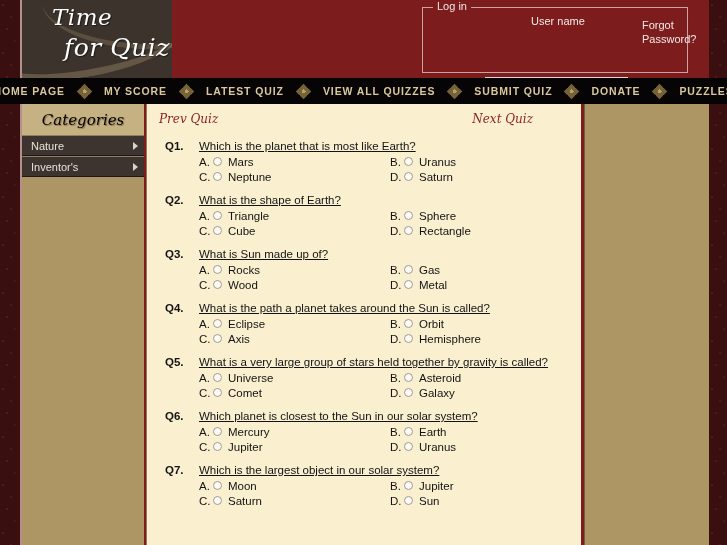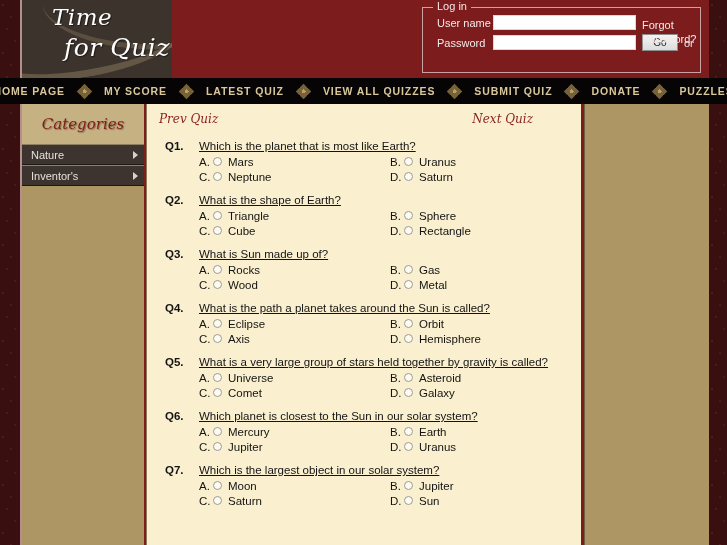--- a/index.html
+++ b/index.html
@@ -108,20 +108,21 @@
     top: -8px;
     background: #7d1c1c;
     padding: 0 4px;
     color: #f2e6e6;
     font-size: 11px;
   }
   .login-row {
     display: flex;
     align-items: center;
     margin-top: 4px;
+    flex-direction: column;
   }
   .login-label {
     color: #f4e9e9;
     font-size: 11px;
     width: 62px;
     flex: 0 0 62px;
     padding-left: 6px;
   }
   .login-input {
     width: 143px;
@@ -206,23 +207,23 @@
 
   
   #sidebar {
     width: 124px;
     flex: 0 0 124px;
     background: #ad9663;
     border-right: 2px solid #7d1c1c;
     position: relative;
   }
   #sidebar-header {
-    height: 40px;
+    height: 31px;
     background: #c6b183;
-    color: #7f1d1d;
+    color: #000000;
     font-family: "DejaVu Serif", serif;
     font-style: italic;
     font-size: 15px;
     display: flex;
     align-items: center;
     justify-content: center;
     text-shadow: 1px 1px 1px rgba(80,60,30,.5);
   }
   .cat-item {
     height: 21px;

